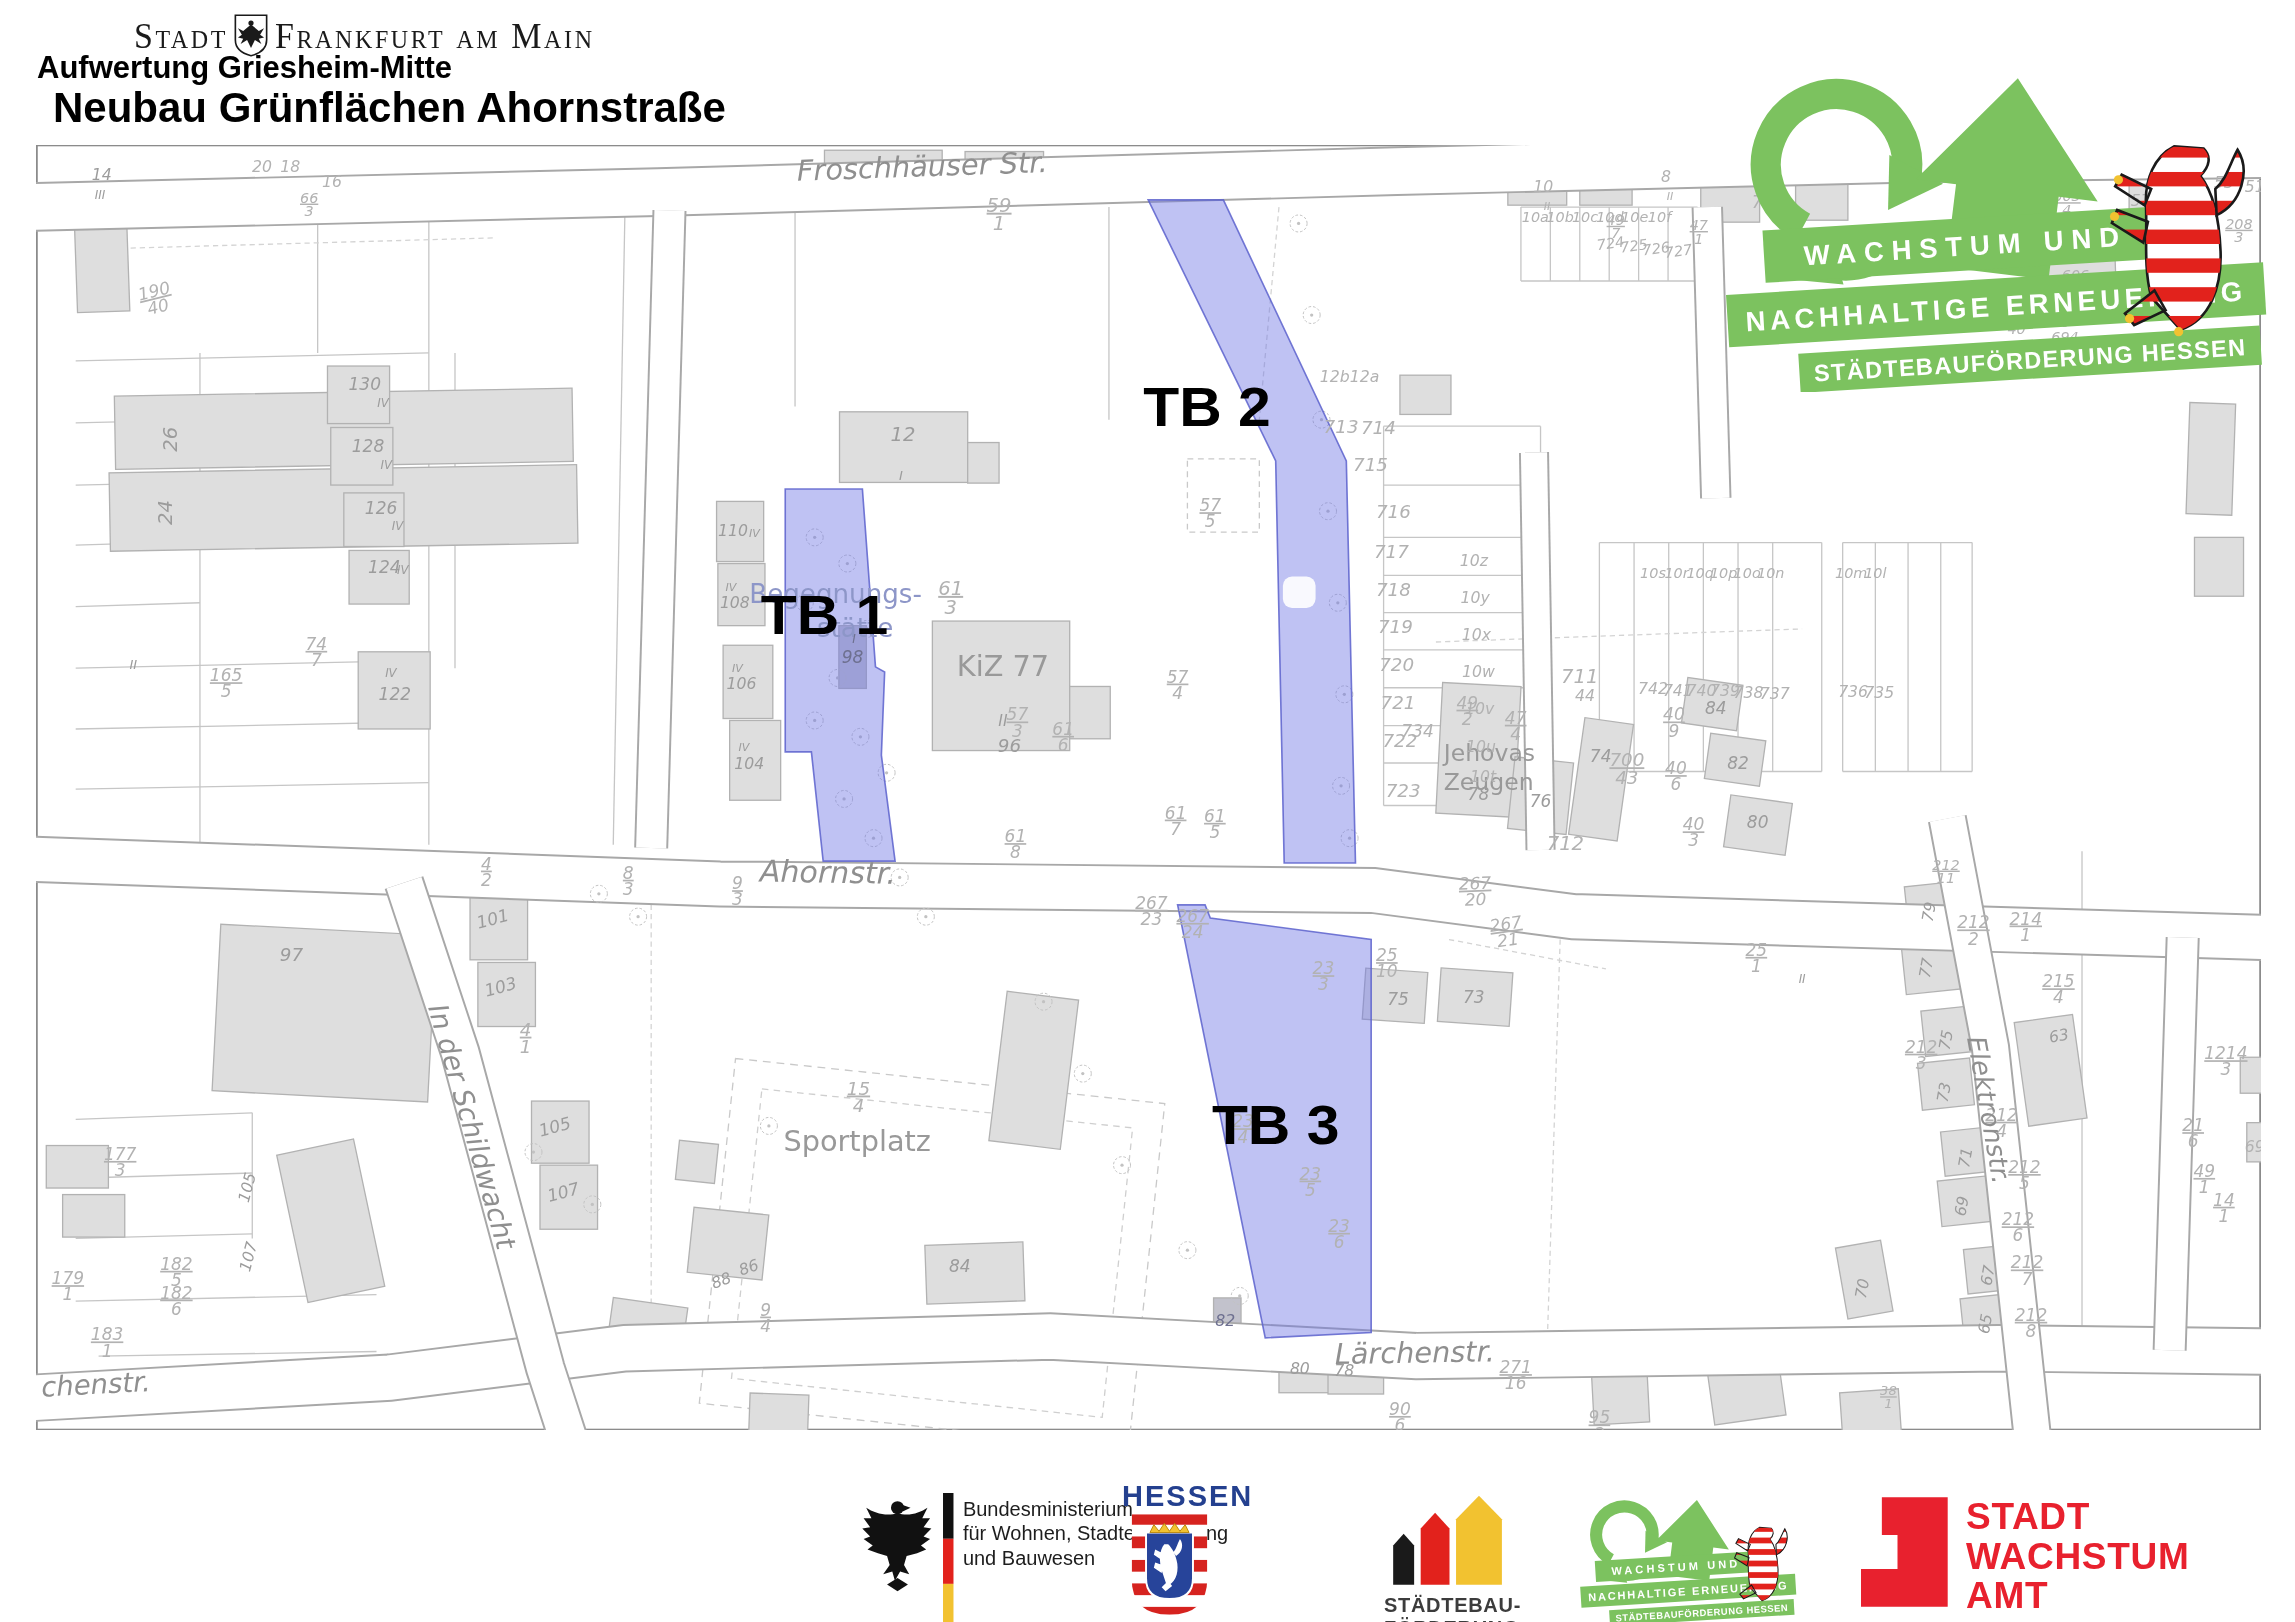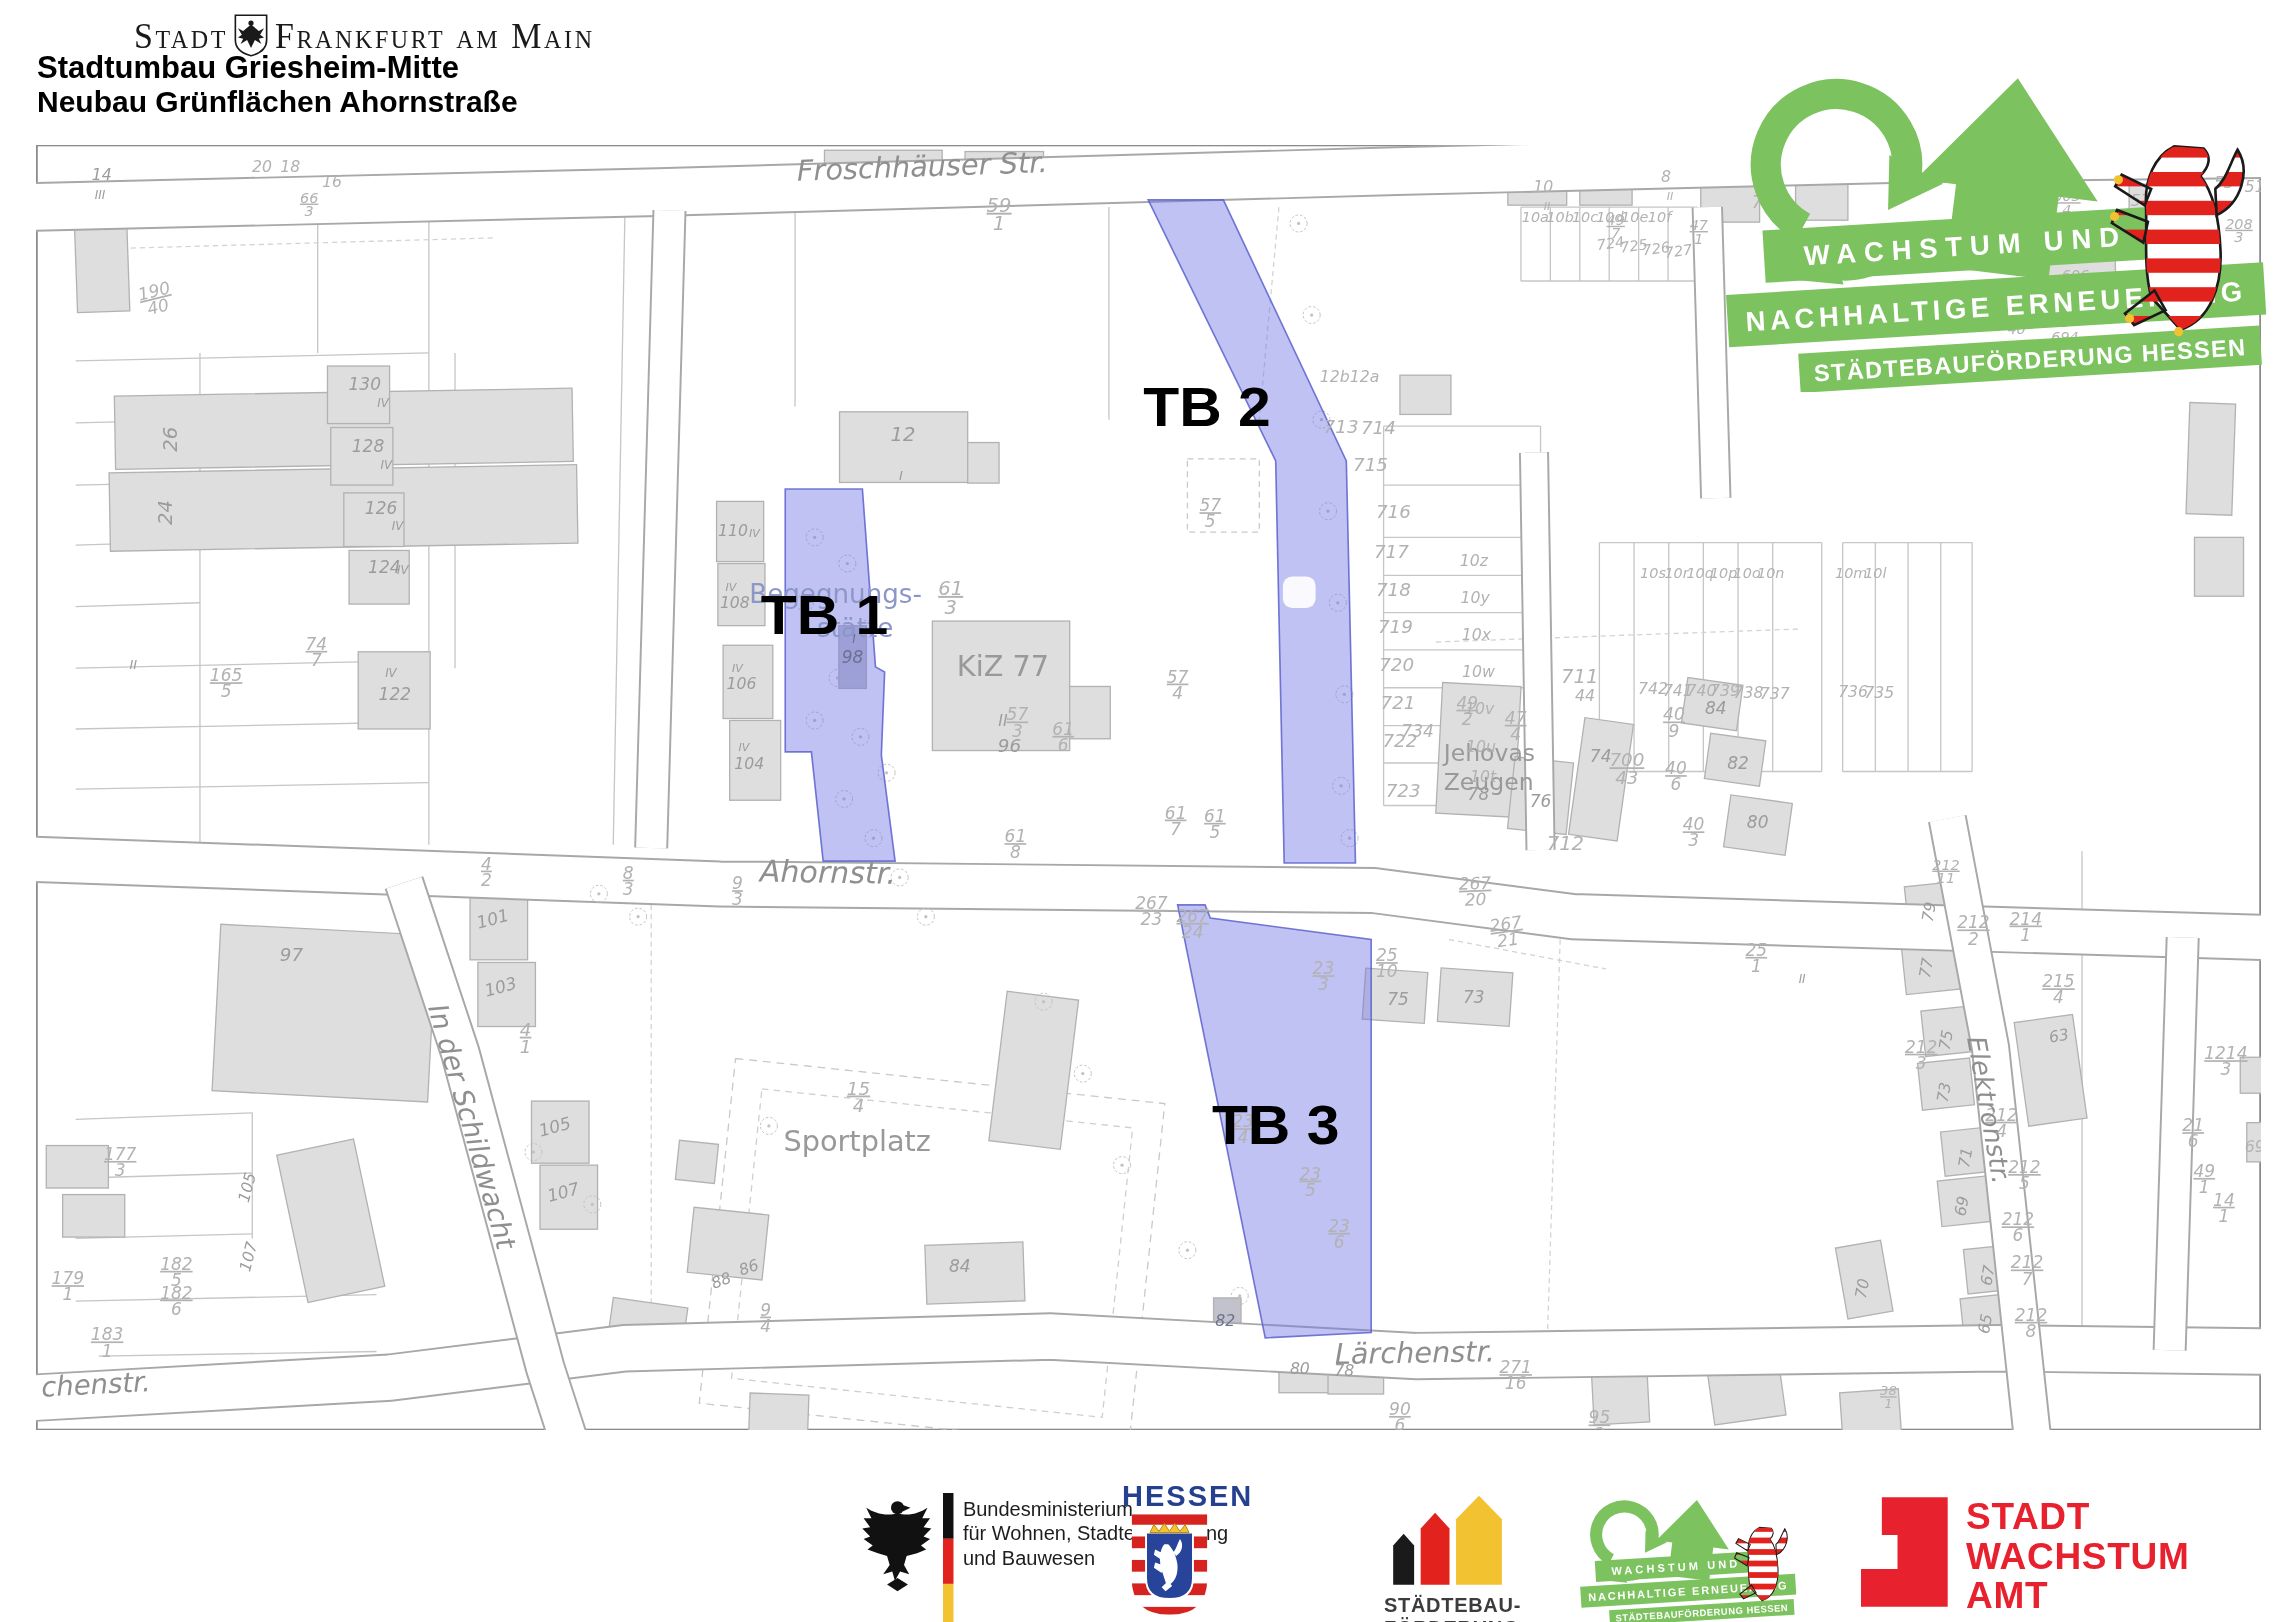--- a/index.html
+++ b/index.html
@@ -4,21 +4,21 @@
 <style>
   html,body{margin:0;padding:0;background:#ffffff;font-family:"Liberation Sans",sans-serif;}
   body{position:relative;width:2295px;height:1622px;overflow:hidden;}
   .abs{position:absolute;}
   
   #city-logo{left:134px;top:14.4px;font-variant:small-caps;font-size:34px;letter-spacing:2.6px;color:#1a1a1a;
     font-family:"Liberation Serif",serif;display:flex;align-items:center;gap:6.5px;}
   #city-logo .word{transform:scaleY(1.05);}
   #title-block{left:37px;top:52px;color:#000;}
   #title-line1{font-size:31px;font-weight:bold;line-height:1.05;}
-  #title-line2{font-size:30px;font-weight:bold;line-height:1.1;}
+  #title-line2{font-size:42px;font-weight:bold;line-height:1.1;margin-left:16px;}
   #subtitle{left:37px;top:150px;font-size:19.6px;font-weight:bold;color:#111;line-height:1.25;}
   
   #map-wrap{left:36px;top:145px;width:2225px;height:1285px;}
   
   .stamp{width:576px;height:334px;}
   #stamp-top{left:1693px;top:58px;z-index:30;}
   #stamp-footer{left:1567px;top:1492px;transform:scale(0.40);transform-origin:0 0;}
   .banner-text{fill:#ffffff;font-weight:bold;font-family:"Liberation Sans",sans-serif;}
   
   .flogo{top:1493px;}
@@ -41,21 +41,21 @@
     <path d="M2,2 H50 V40 Q50,58 26,64 Q2,58 2,40 Z" fill="none" stroke="#1a1a1a" stroke-width="2.5"></path>
     <g fill="#1a1a1a">
       <circle cx="26" cy="14" r="4"></circle>
       <path d="M26,16 L14,26 L6,22 L12,32 L6,36 L14,38 L10,46 L20,40 L26,52 L32,40 L42,46 L38,38 L46,36 L40,32 L46,22 L38,26 Z"></path>
     </g>
   </svg>
   <span class="word">Frankfurt am Main</span>
 </div>
 
 <div class="abs" id="title-block">
-  <div id="title-line1">Stadtumbau Griesheim-Mitte</div>
+  <div id="title-line1">Aufwertung Griesheim-Mitte</div>
   <div id="title-line2">Neubau Grünflächen Ahornstraße</div>
 </div>
 <div class="abs" id="subtitle">
   <div>Neugestaltung Grün- und Sportfläche südlich der Ahornstraße, Entwicklung</div>
   <div>Spielfläche im Bereich Kai-Uwe-Gärtner-Haus, Aufwertung Wegeverbindung</div>
 </div>
 
 <div class="abs" id="map-wrap">
   <svg id="mapsvg" width="2225" height="1285" viewBox="0 0 3401 1965">
     <rect x="0" y="0" width="3401" height="1965" fill="#ffffff" stroke="#8b8b8b" stroke-width="4"></rect>

